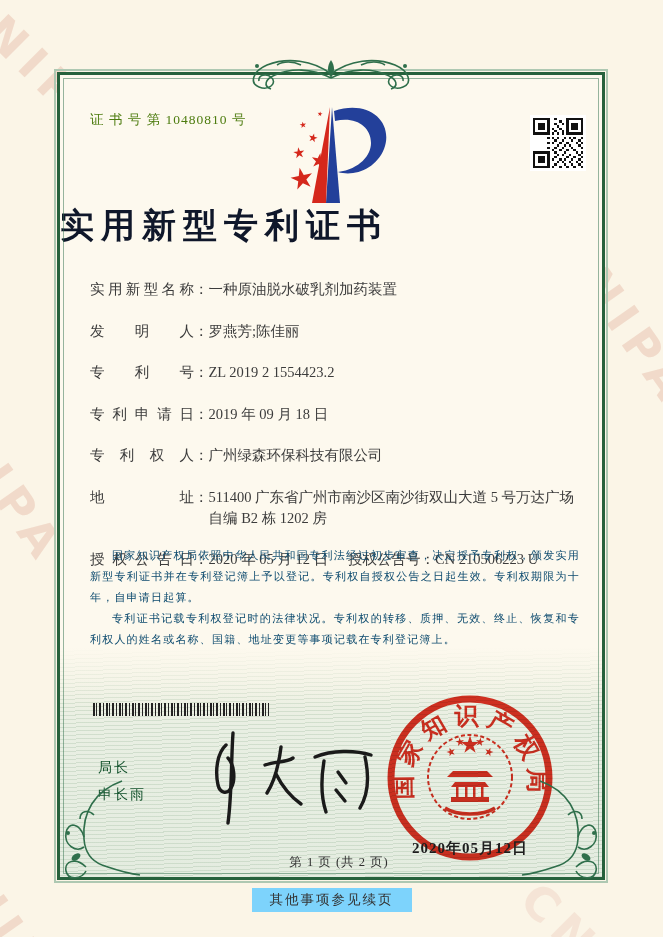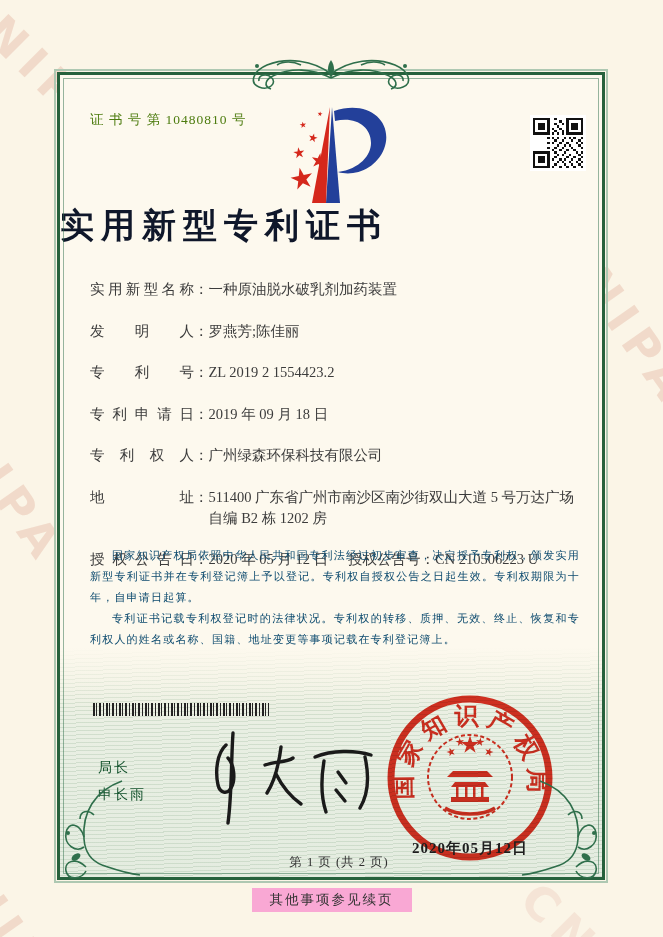--- a/index.html
+++ b/index.html
@@ -84,21 +84,21 @@
   .seal-date {
     position:absolute; left:325px; top:764px; width:170px; text-align:center;
     font-size:15px; color:#1e1e1e; letter-spacing:1px; z-index:2; font-weight:bold;
   }
   .page-indicator {
     position:absolute; left:0; right:0; top:779px; text-align:center;
     font-size:12.5px; color:#2f2f2f; letter-spacing:1px;margin-left:16px;
   }
   .continuation {
     position:absolute; left:50%; top:888px; transform:translateX(-50%);
-    background:#f9a8d4; padding:3px 18px; font-size:13.5px; letter-spacing:2px; color:#333;
+    background:#7dd3fc; padding:3px 18px; font-size:13.5px; letter-spacing:2px; color:#333;
     white-space:nowrap;
   }
 </style>
 </head>
 <body>
 
 <div class="page">
 
   <span class="wm wm1">CNIPA</span>
   <span class="wm wm2">CNIPA</span>

